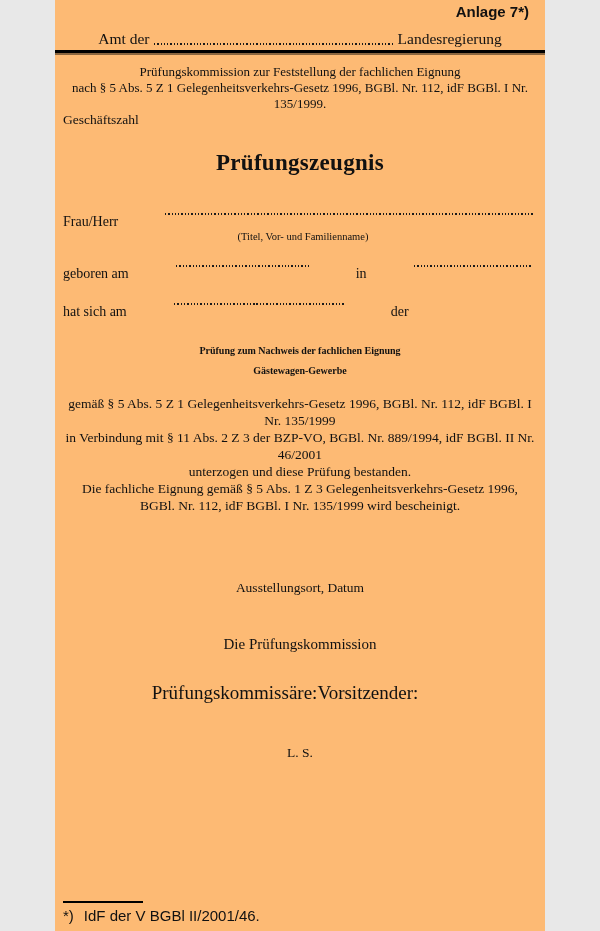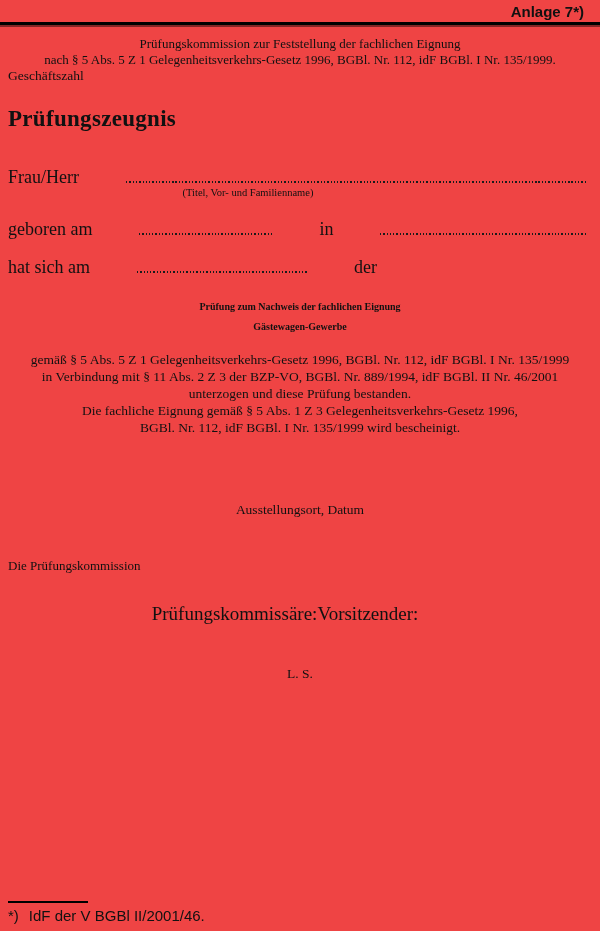--- a/index.html
+++ b/index.html
@@ -1,19 +1,19 @@
 <!DOCTYPE html>
 <html><head>
 <meta charset="utf-8">
 <style>
   html, body { margin: 0; padding: 0; background: #e8e8e8; }
   .page {
-    width: 600px; height: 931px;
+    width: 490px; height: 931px;
     margin: 0 auto;
-    background: #ef4444;
+    background: #fdba74;
     color: #111;
     font-family: "Liberation Serif", serif;
     position: relative;
     box-sizing: border-box;
     padding: 0 8px;
     overflow: hidden;
   }
 
   .anlage {
     margin: 0 -8px 0 0; padding-top: 3px;
@@ -46,27 +46,27 @@
   }
 
   .commission-intro {
     margin-top: 11px; text-align: center;
     font-size: 13px; line-height: 16px; font-family: Liberation Serif, serif;
   }
 
   .gz { font-size: 13.5px; }
 
   .doc-title {
-    margin-top: 22px; 
+    margin-top: 22px; text-align: center;
     font-size: 23px; font-weight: bold; letter-spacing: 0.3px;
   }
 
   .fill-row {
-    display: flex; align-items: flex-end;
-    font-size: 18px; line-height: 17px; gap: 43px;
+    display: flex; 
+    font-size: 14px; line-height: 17px; gap: 43px;
   }
   .fill-row .lbl { white-space: nowrap; }
   .frau-row { margin-top: 37px; }
   .name-caption {
     margin-top: 1px; width: 480px; text-align: center;
     font-size: 10.5px; color: #111;
   }
   .geboren-row { margin-top: 23px; }
   .hat-row { margin-top: 21px; }
 
@@ -77,21 +77,21 @@
   .legal-para {
     margin-top: 15px; text-align: center;
     font-size: 13.5px; line-height: 17px;
   }
   .cert-para {
     text-align: center;
     font-size: 13.5px; line-height: 17px;
   }
 
   .issue-line { margin-top: 66px; text-align: center; font-size: 13.5px; }
-  .commission-title { margin-top: 40px; font-size: 13px; }
+  .commission-title { margin-top: 40px; text-align: center; font-size: 15px; }
 
   .sig-row {
     margin-top: 29px;
     display: flex; justify-content: center;
     font-size: 19px;
     padding-left: 50px; padding-right: 80px;
   }
 
   .seal { margin-top: 41px; text-align: center; font-size: 13.5px; }
 
@@ -104,20 +104,25 @@
   .footnote-text-row { display: flex; }
   .footnote-marker { margin-right: 10px; }
 </style>
 </head>
 <body>
 
 <div class="page">
 
   <div class="anlage">Anlage 7*)</div>
 
+  <div class="office-row">
+    <span class="lbl">Amt der</span>
+    <span class="dots w240"></span>
+    <span class="lbl">Landesregierung</span>
+  </div>
 
   <div class="rule"></div>
 
   <div class="commission-intro">
     <div>Prüfungskommission zur Feststellung der fachlichen Eignung</div>
     <div>nach § 5 Abs. 5 Z 1 Gelegenheitsverkehrs-Gesetz 1996, BGBl. Nr. 112, idF BGBl. I Nr. 135/1999.</div>
   </div>
 
   <div class="gz">Geschäftszahl</div>
 

